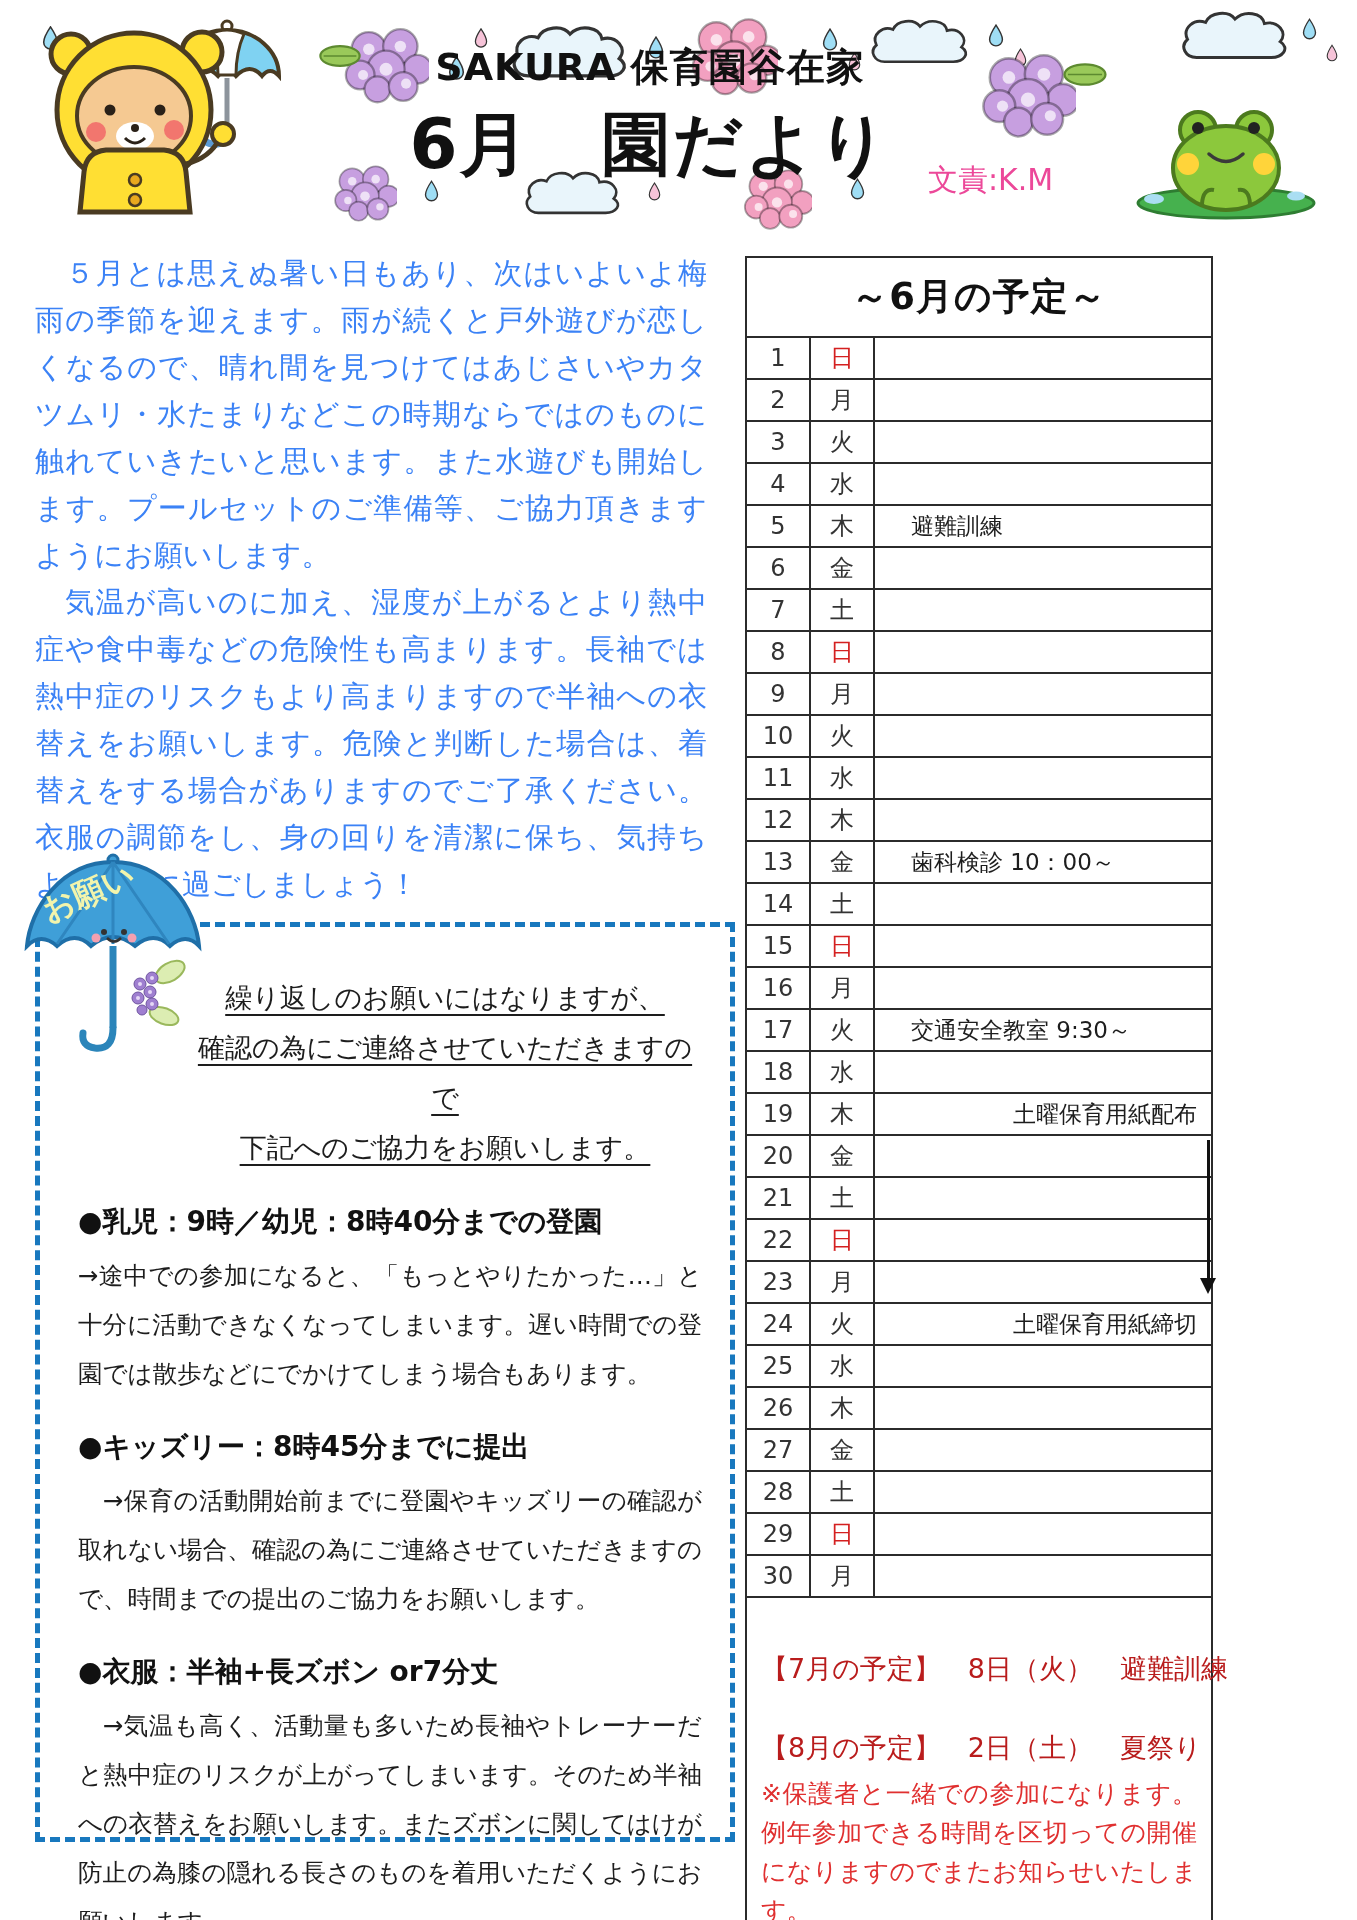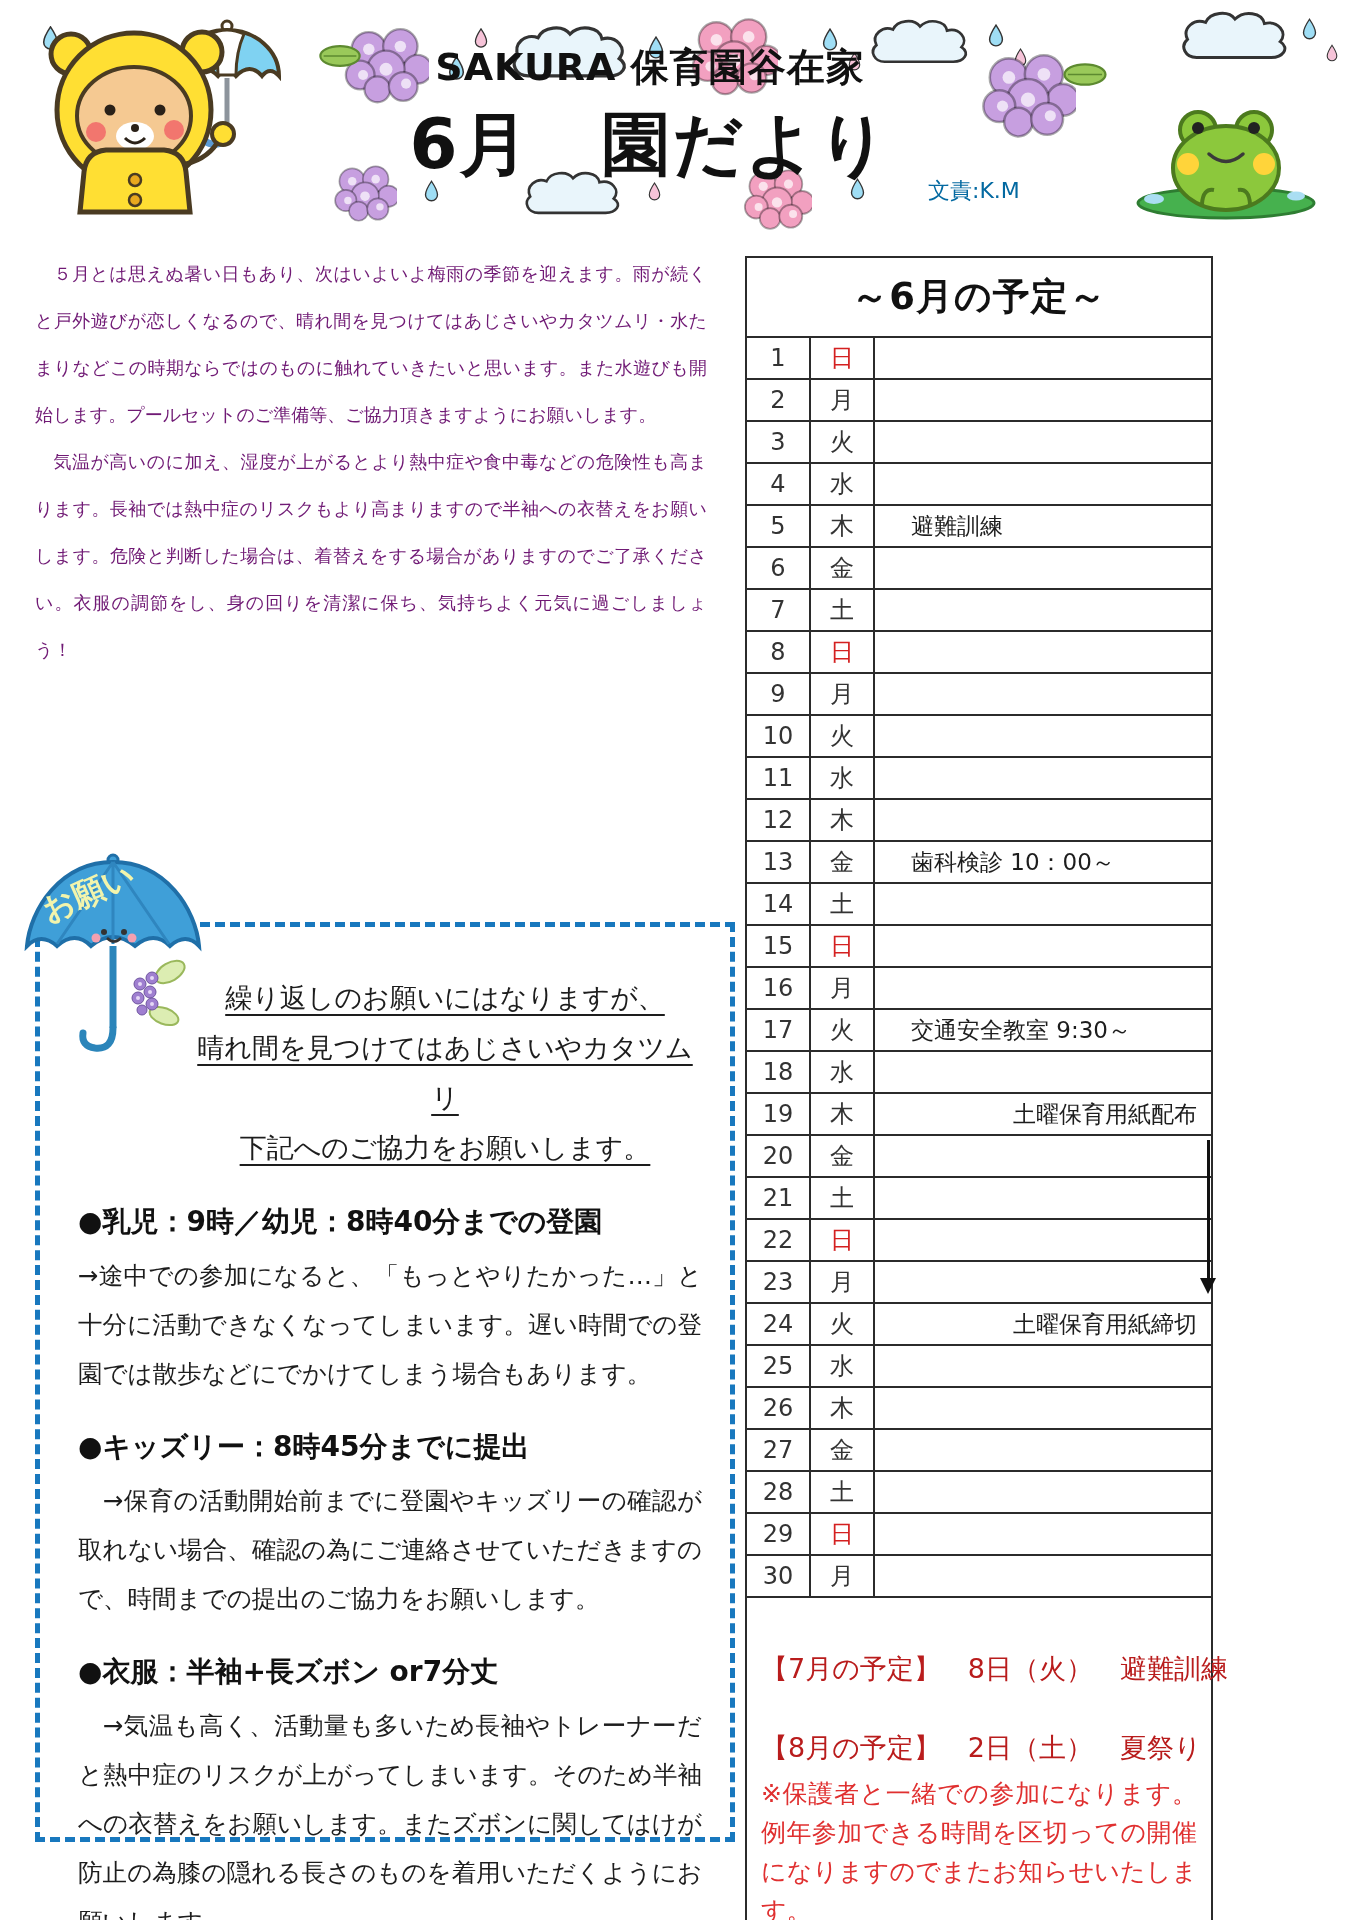--- a/index.html
+++ b/index.html
@@ -2,25 +2,25 @@
 <html><head>
 <meta charset="utf-8">
 <style>
   html,body{margin:0;padding:0;background:#888;}
   .page{position:relative;width:1357px;height:1920px;margin:0 auto;background:#ffffff;
         font-family:"DejaVu Sans","Liberation Sans",sans-serif;color:#222;overflow:hidden;}
   
   .header-title{position:absolute;left:350px;top:42px;width:600px;text-align:center;}
   .school-line{font-size:38px;font-weight:900;color:#111;letter-spacing:1px;white-space:nowrap;}
   .title-line{font-size:69px;font-weight:900;color:#111;letter-spacing:2px;margin-top:6px;white-space:nowrap;}
-  .credit{position:absolute;left:928px;top:176px;font-size:22px;color:#0369a1;}
+  .credit{position:absolute;left:928px;top:160px;font-size:30px;color:#ec4899;}
   .deco{position:absolute;}
   
-  .intro{position:absolute;left:35px;top:250px;width:672px;font-size:18px;line-height:47px;
-         text-align:justify;color:#701a75;}
+  .intro{position:absolute;left:35px;top:250px;width:672px;font-size:29px;line-height:47px;
+         text-align:justify;color:#3b82f6;}
   .intro p{margin:0;}
   
   .request-box{position:absolute;left:35px;top:922px;width:700px;height:920px;box-sizing:border-box;
                border:5px dashed #1878be;}
   .req-inner{padding:46px 28px 0 38px;}
   .req-intro{text-align:center;font-size:27px;line-height:50px;color:#1d1d1d;margin-left:110px;}
   .req-intro div{text-decoration:underline;text-underline-offset:7px;}
   .req-section{margin-top:26px;}
   .req-heading{text-align:left;font-size:28px;font-weight:900;color:#111;margin:30px 0 10px 0;}
   .req-body{font-size:24.5px;line-height:49px;text-align:justify;color:#1d1d1d;}
@@ -241,21 +241,21 @@
           <circle cx="120" cy="148" r="2"></circle>
           <circle cx="134" cy="154" r="2"></circle>
         </g>
     </svg>
   </div>
 
   <div class="request-box">
     <div class="req-inner">
       <div class="req-intro">
         <div>繰り返しのお願いにはなりますが、</div>
-        <div>晴れ間を見つけてはあじさいやカタツムリ</div>
+        <div>確認の為にご連絡させていただきますので</div>
         <div>下記へのご協力をお願いします。</div>
       </div>
       <div class="req-section">
         <div class="req-heading">●乳児：9時／幼児：8時40分までの登園</div>
         <div class="req-body">→途中での参加になると、「もっとやりたかった…」と十分に活動できなくなってしまいます。遅い時間での登園では散歩などにでかけてしまう場合もあります。</div>
       </div>
       <div class="req-section">
         <div class="req-heading">●キッズリー：8時45分までに提出</div>
         <div class="req-body">　→保育の活動開始前までに登園やキッズリーの確認が取れない場合、確認の為にご連絡させていただきますので、時間までの提出のご協力をお願いします。</div>
       </div>

